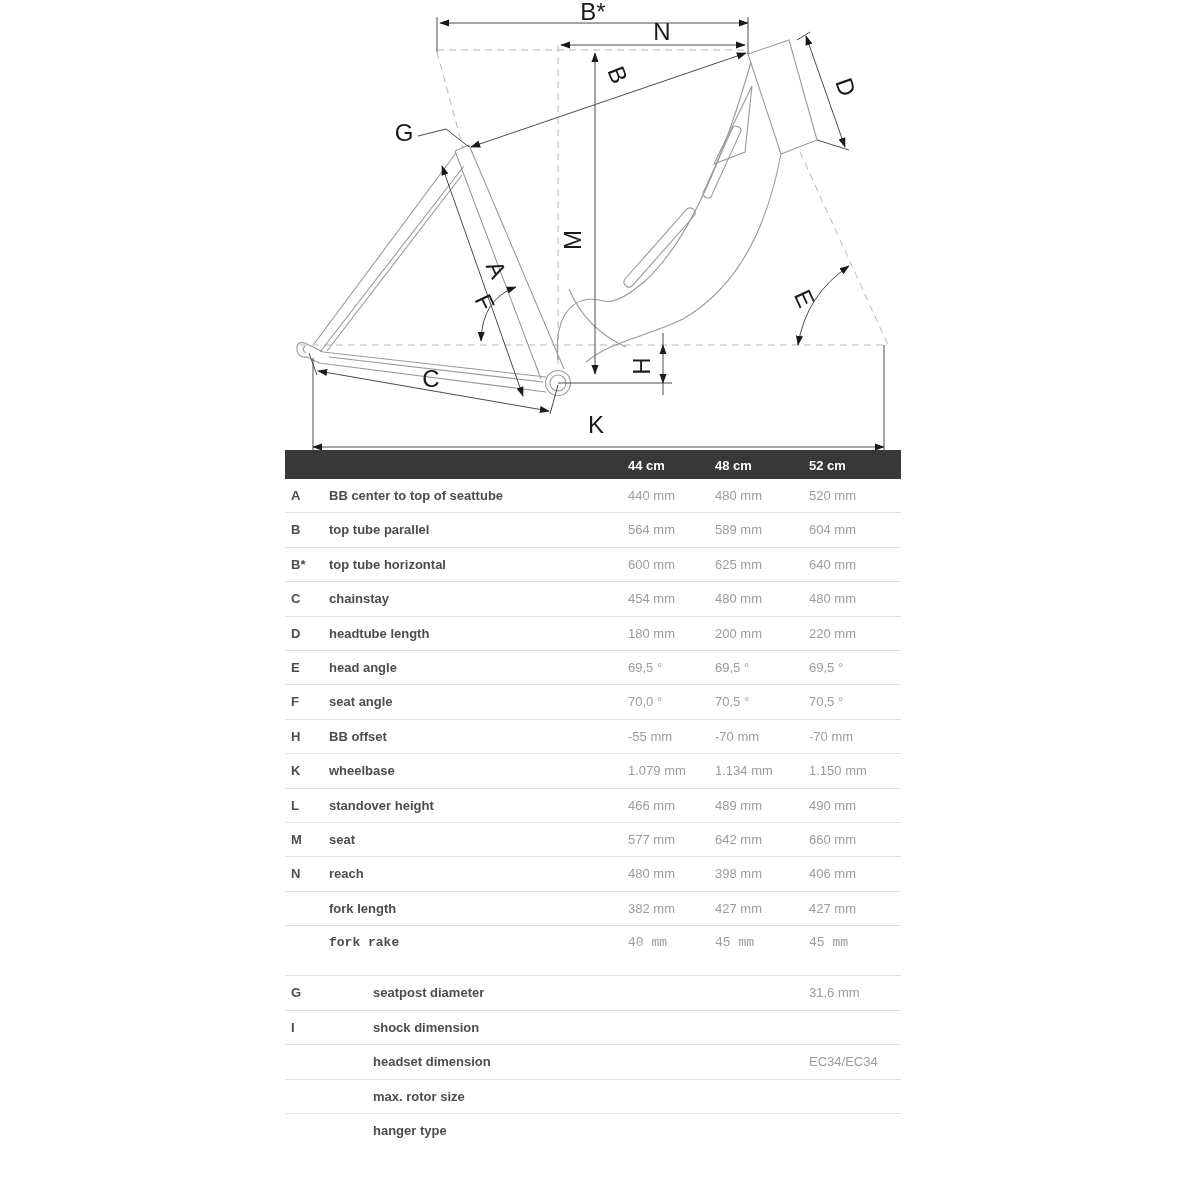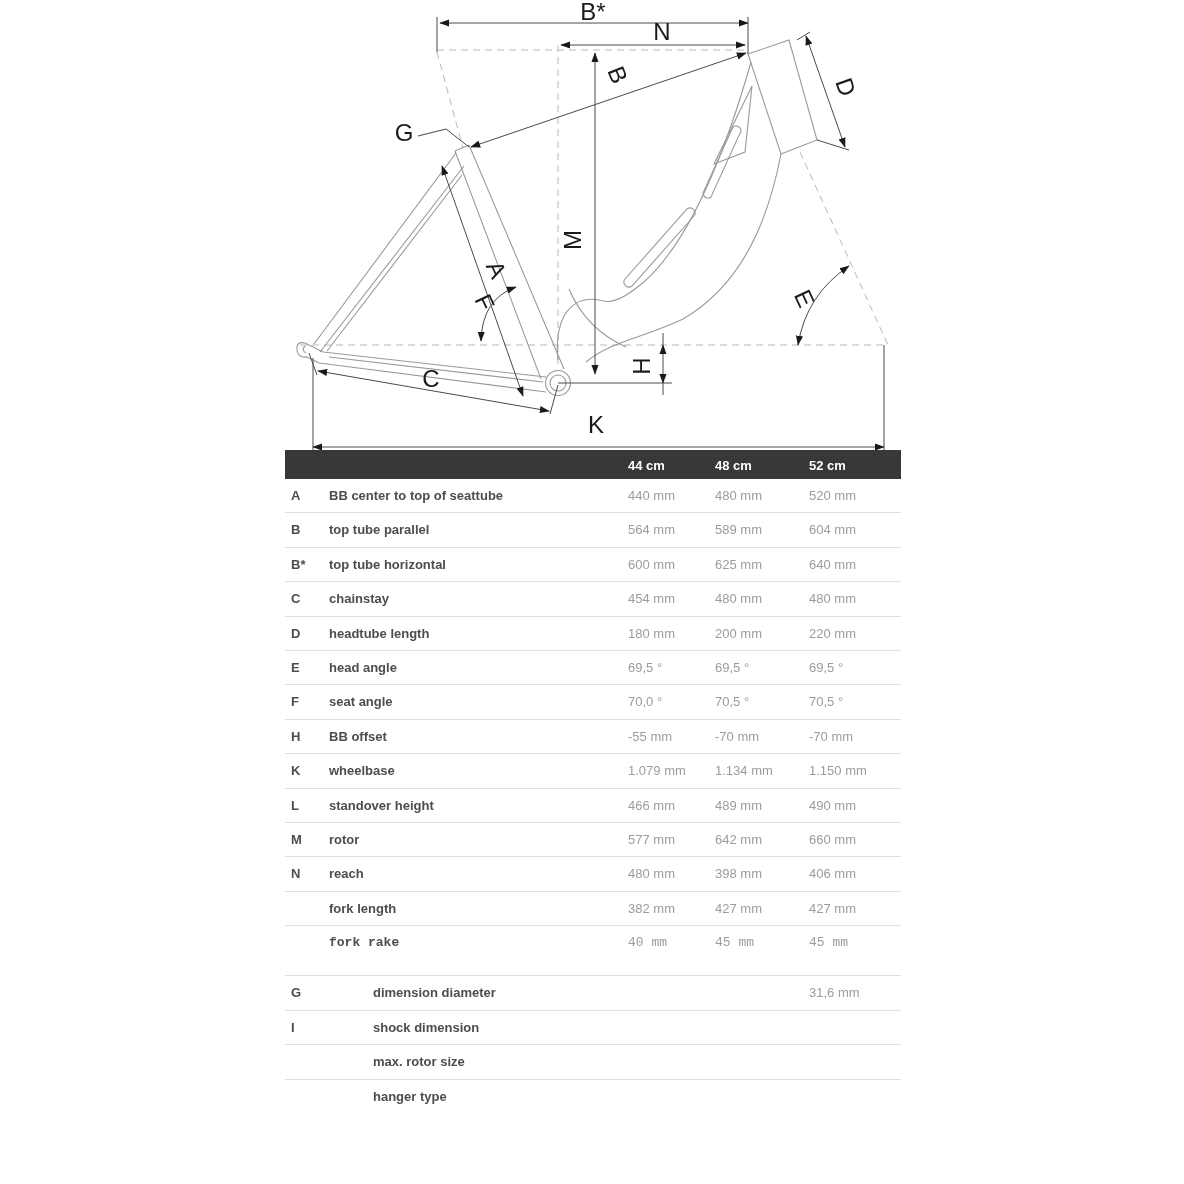--- a/index.html
+++ b/index.html
@@ -188,21 +188,21 @@
         </div>
         <div class="trow">
           <span class="c letter">L</span>
           <span class="c rlabel">standover height</span>
           <span class="c val v0">466 mm</span>
           <span class="c val v1">489 mm</span>
           <span class="c val v2">490 mm</span>
         </div>
         <div class="trow">
           <span class="c letter">M</span>
-          <span class="c rlabel">rotor</span>
+          <span class="c rlabel">seat</span>
           <span class="c val v0">577 mm</span>
           <span class="c val v1">642 mm</span>
           <span class="c val v2">660 mm</span>
         </div>
         <div class="trow">
           <span class="c letter">N</span>
           <span class="c rlabel">reach</span>
           <span class="c val v0">480 mm</span>
           <span class="c val v1">398 mm</span>
           <span class="c val v2">406 mm</span>
@@ -219,30 +219,35 @@
           <span class="c rlabel">fork rake</span>
           <span class="c val v0">40 mm</span>
           <span class="c val v1">45 mm</span>
           <span class="c val v2">45 mm</span>
         </div>
       </div>
     <div class="gap"></div>
     <div id="rows-extra">
         <div class="trow">
           <span class="c letter">G</span>
-          <span class="c rlabel">dimension diameter</span>
+          <span class="c rlabel">seatpost diameter</span>
           <span class="c val v2">31,6 mm</span>
         </div>
         <div class="trow">
           <span class="c letter">I</span>
           <span class="c rlabel">shock dimension</span>
           <span class="c val v2"></span>
         </div>
         <div class="trow">
           <span class="c letter"></span>
+          <span class="c rlabel">headset dimension</span>
+          <span class="c val v2">EC34/EC34</span>
+        </div>
+        <div class="trow">
+          <span class="c letter"></span>
           <span class="c rlabel">max. rotor size</span>
           <span class="c val v2"></span>
         </div>
         <div class="trow">
           <span class="c letter"></span>
           <span class="c rlabel">hanger type</span>
           <span class="c val v2"></span>
         </div>
       </div>
   </div>

